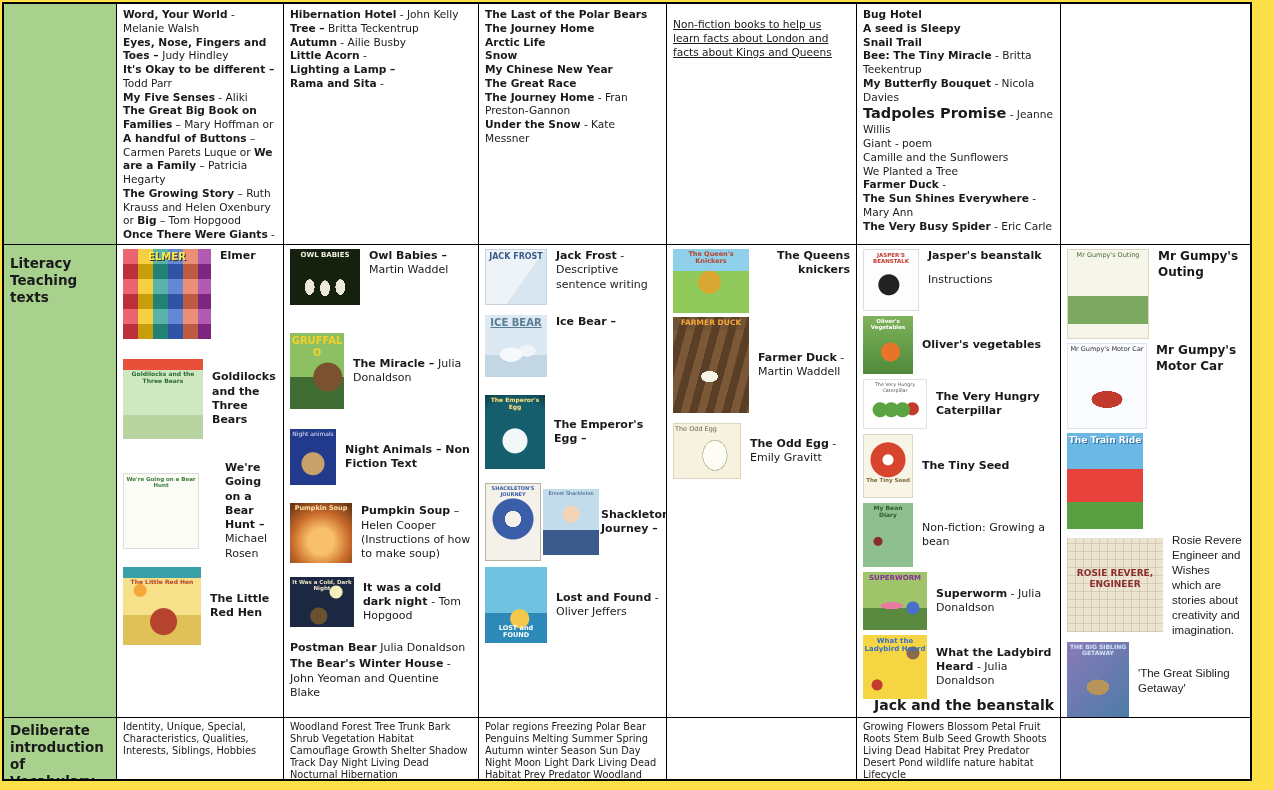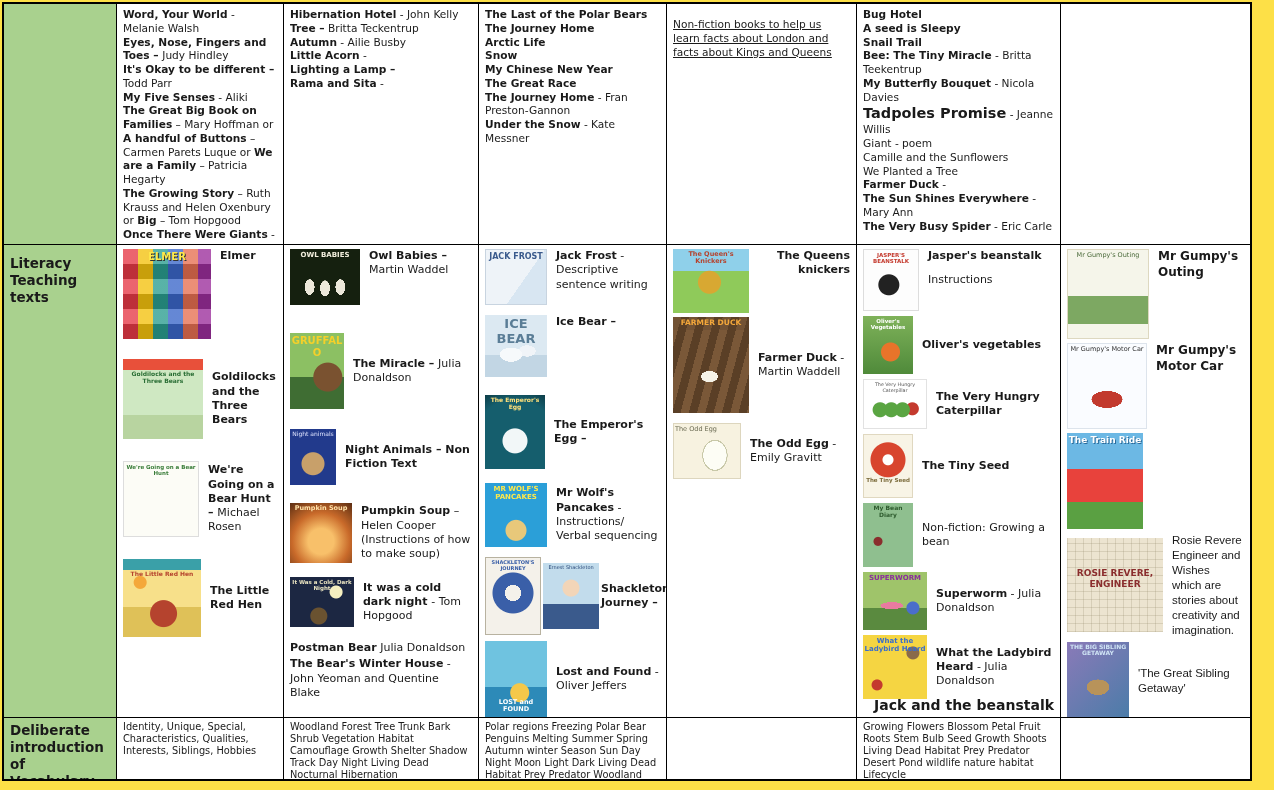--- a/index.html
+++ b/index.html
@@ -67,21 +67,21 @@
      radial-gradient(circle at 72% 30%,#f5efc0 6px,transparent 7px),
      radial-gradient(circle at 45% 78%,#6a5230 8px,transparent 9px),#1c2742;}
   .cv-cold-dark-night .cvt{color:#e8e2c0;font-size:5.5px;}
   .cv-jack-frost{width:62px;height:56px;background:
      linear-gradient(125deg,#eef3f8 0 60%,#d8e6f2 60%);border:1px solid #c8d4e0;}
   .cv-jack-frost .cvt{color:#3a5a8c;font-size:8px;}
   .cv-ice-bear{width:62px;height:62px;background:
      radial-gradient(ellipse 16px 10px at 42% 64%,#f6f9fb 0 70%,transparent 71%),
      radial-gradient(ellipse 12px 8px at 68% 58%,#f0f4f8 0 70%,transparent 71%),
      linear-gradient(#dce9f2 0 65%,#c2d6e4 65%);}
-  .cv-ice-bear .cvt{color:#5a7d96;font-size:13px;}
+  .cv-ice-bear .cvt{color:#5a7d96;font-size:10px;text-decoration:underline;}
   .cv-emperors-egg{width:60px;height:74px;background:
      radial-gradient(circle at 50% 62%,#f2f7f8 12px,#155e6d 13px 75%,#0d3d48 100%);}
   .cv-emperors-egg .cvt{color:#ffe07a;font-size:6px;}
   .cv-mr-wolfs-pancakes{width:62px;height:64px;background:
      radial-gradient(circle at 50% 74%,#e8c87a 10px,transparent 11px),#2b9fd8;}
   .cv-mr-wolfs-pancakes .cvt{color:#ffe94a;font-size:7px;}
   .cv-shackleton{width:56px;height:78px;background:
      radial-gradient(circle at 50% 46%,#f4f1ea 0 8px,#3a5fa8 8px 20px,#f4f1ea 21px),#f4f1ea;
      border:1px solid #b8b2a0;}
   .cv-shackleton .cvt{color:#3a5fa8;font-size:5px;}
@@ -233,21 +233,21 @@
             <span class="cvt">ELMER</span>
           </div>
         <div class="blab"><b>Elmer</b></div>
       </div>
       <div class="book" style="margin-bottom:22px;">
         <div class="cover cv-goldilocks">
             <span class="cvt">Goldilocks and the Three Bears</span>
           </div>
         <div class="blab"><b>Goldilocks and the Three Bears</b></div>
       </div>
-      <div class="book" style="margin-bottom:22px;">
+      <div class="book" style="margin-bottom:6px;gap:26px;">
         <div class="cover cv-bear-hunt">
             <span class="cvt">We're Going on a Bear Hunt</span>
           </div>
         <div class="blab"><b>We're Going on a Bear Hunt – </b><span>Michael Rosen</span></div>
       </div>
       <div class="book">
         <div class="cover cv-little-red-hen">
             <span class="cvt">The Little Red Hen</span>
           </div>
         <div class="blab"><b>The Little Red Hen</b></div>
@@ -300,26 +300,20 @@
         <div class="cover cv-ice-bear">
             <span class="cvt">ICE BEAR</span>
           </div>
         <div class="blab"><b>Ice Bear –</b></div>
       </div>
       <div class="book" style="margin-bottom:14px;">
         <div class="cover cv-emperors-egg">
             <span class="cvt">The Emperor's Egg</span>
           </div>
         <div class="blab"><b>The Emperor's Egg –</b></div>
-      </div>
-      <div class="book" style="margin-bottom:10px;">
-        <div class="cover cv-mr-wolfs-pancakes">
-            <span class="cvt">MR WOLF'S PANCAKES</span>
-          </div>
-        <div class="blab"><b>Mr Wolf's Pancakes</b><span> - Instructions/ Verbal sequencing</span></div>
       </div>
       <div class="book" style="gap:2px;margin-bottom:6px;">
         <div class="cover cv-shackleton">
             <span class="cvt">SHACKLETON'S JOURNEY</span>
           </div>
         <div class="cover cv-shackleton-portrait">
             <span class="cvt">Ernest Shackleton</span>
           </div>
         <div class="blab"><b>Shackleton's Journey –</b></div>
       </div>

